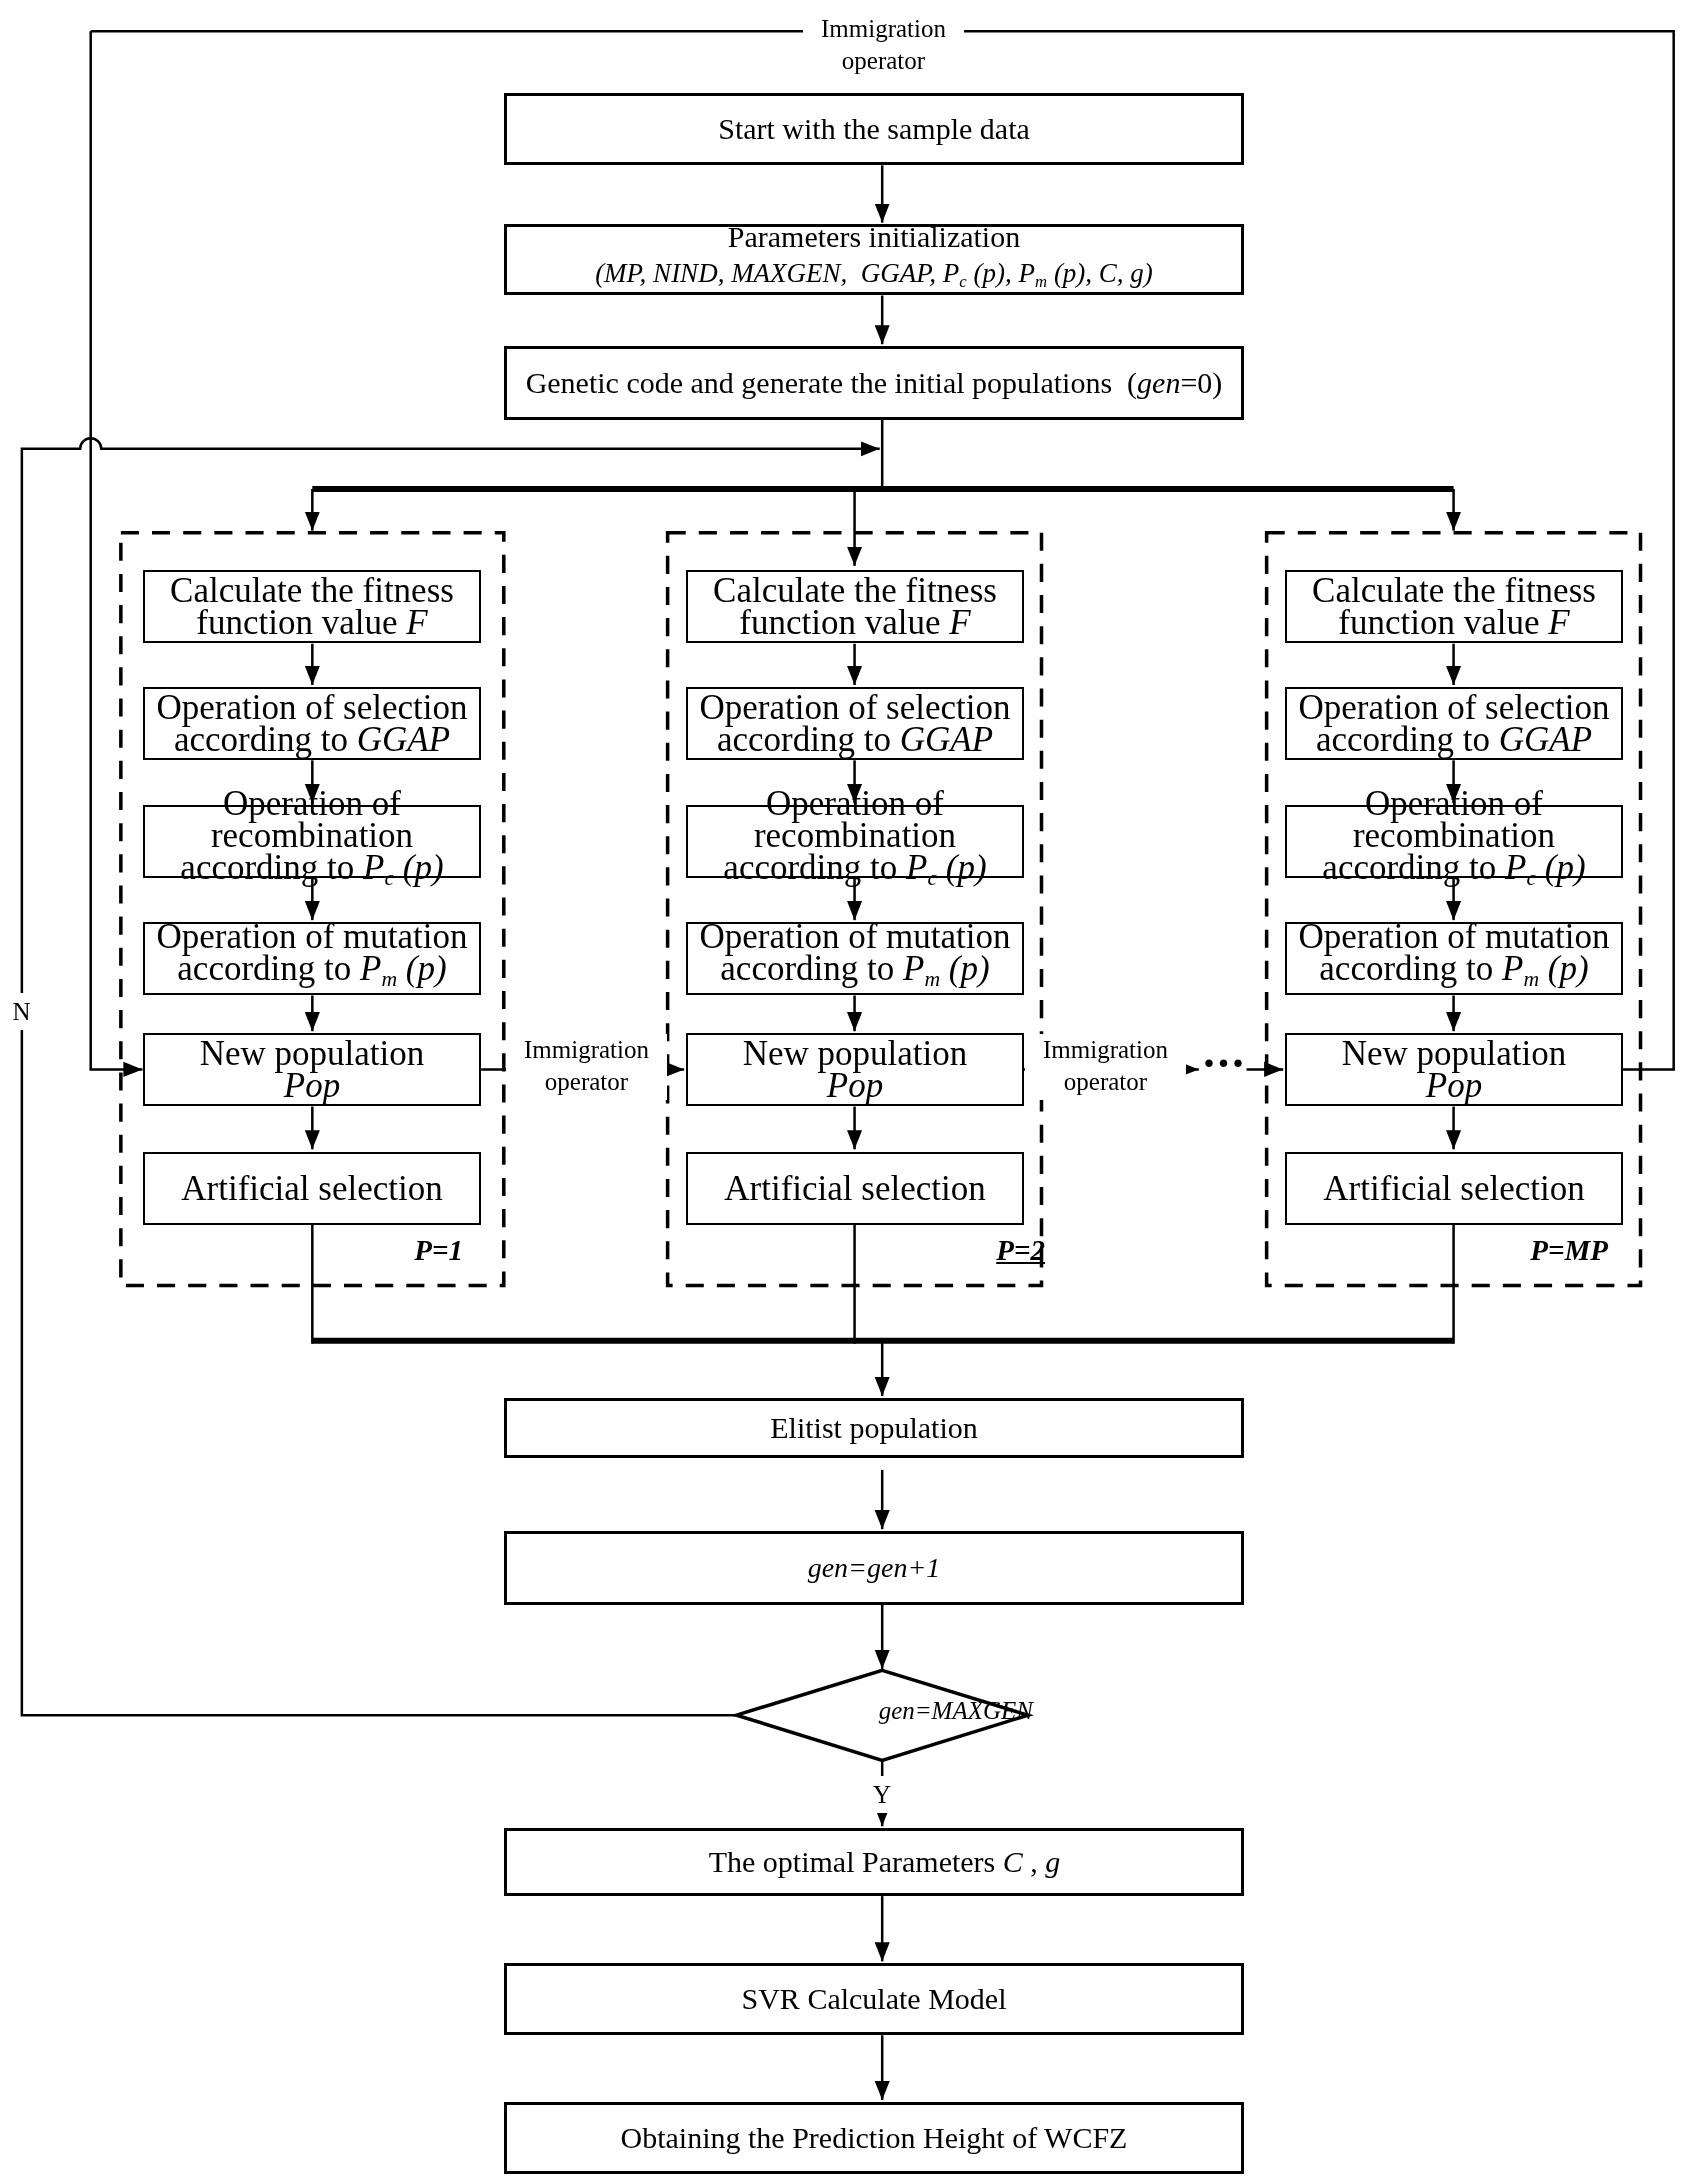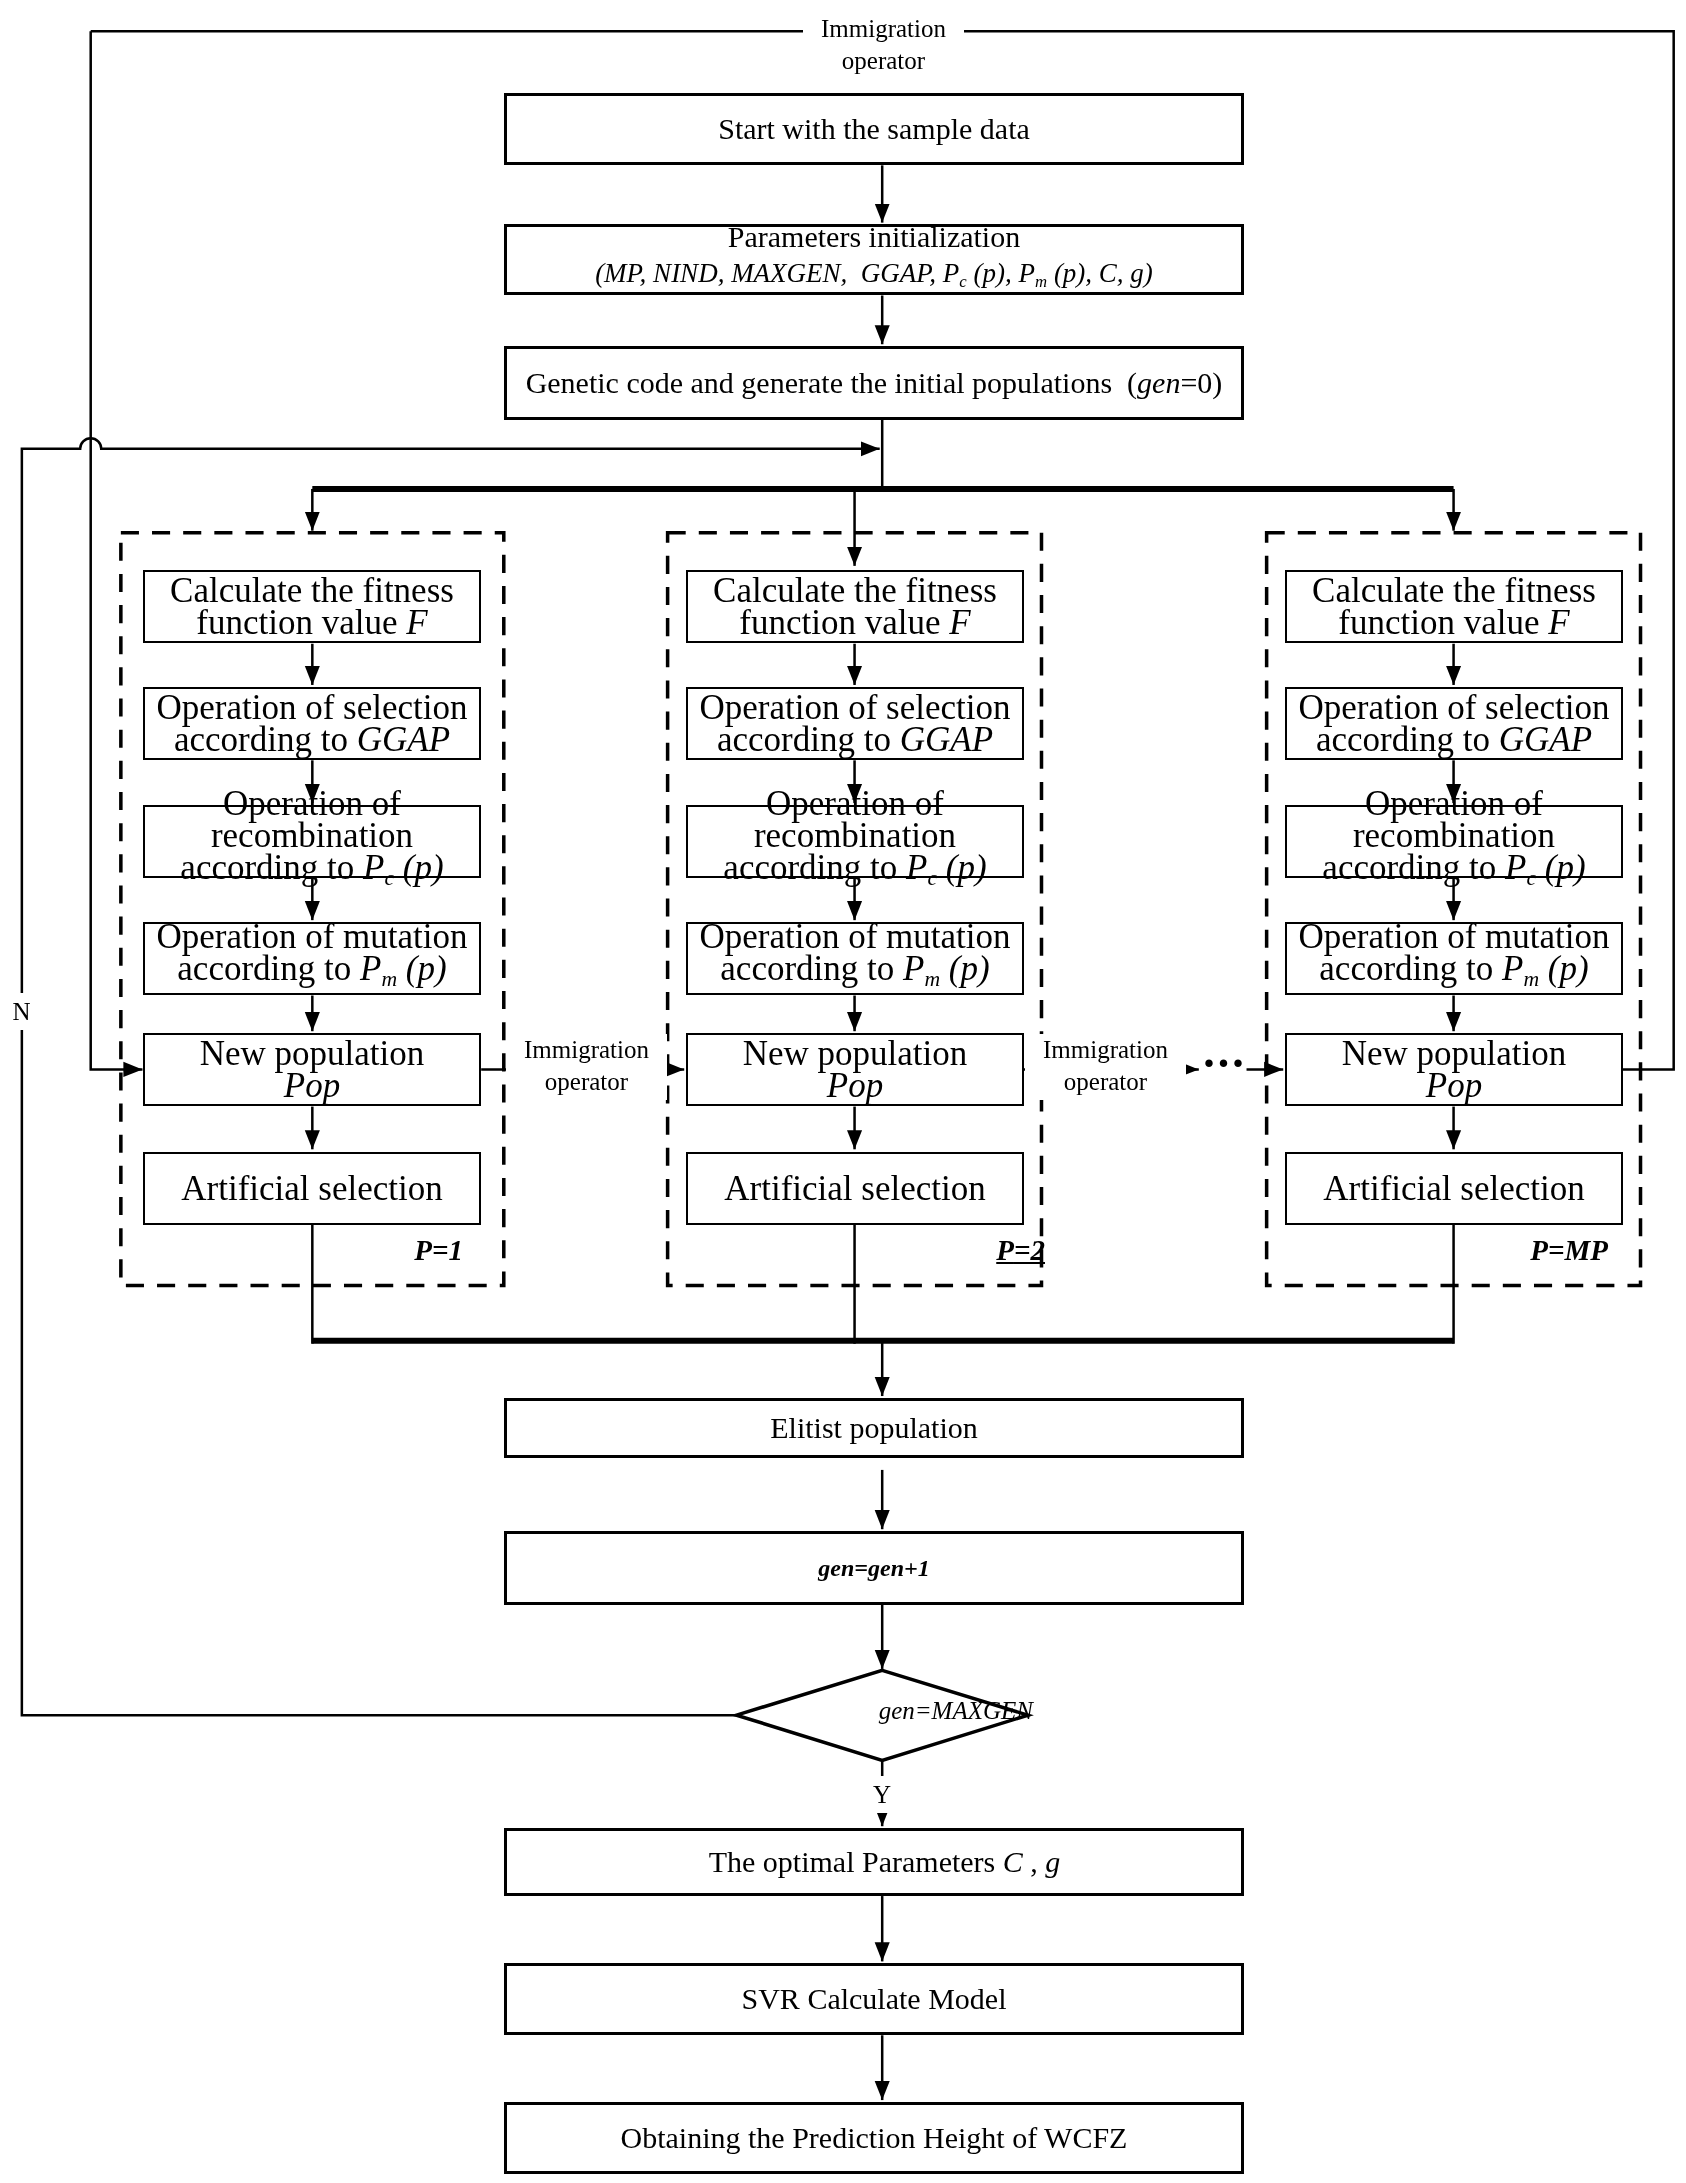--- a/index.html
+++ b/index.html
@@ -264,21 +264,21 @@
     <div>Immigration</div>
     <div>operator</div>
   </div>
   <div class="dots">...</div>
 
   <div class="box wide" style="top:1398px; height:60px;">
     <div>Elitist population</div>
   </div>
 
   <div class="box wide" style="top:1531px; height:74px;">
-    <div class="it" style="font-size:24px;font-weight:bold;">gen=gen+1</div>
+    <div class="it" style="font-size:28px;">gen=gen+1</div>
   </div>
 
   <div class="diamond-text">gen=MAXGEN</div>
 
   <div class="branchlbl" style="left:861px; top:1776px; width:42px; height:37px;">Y</div>
   <div class="branchlbl" style="left:5px; top:993px; width:33px; height:37px;">N</div>
 
   <div class="box wide" style="top:1828px; height:68px;padding-left:21px;">
     <div class="pre"><span>The optimal Parameters </span><span class="it">C</span><span> , </span><span class="it">g</span></div>
   </div>

